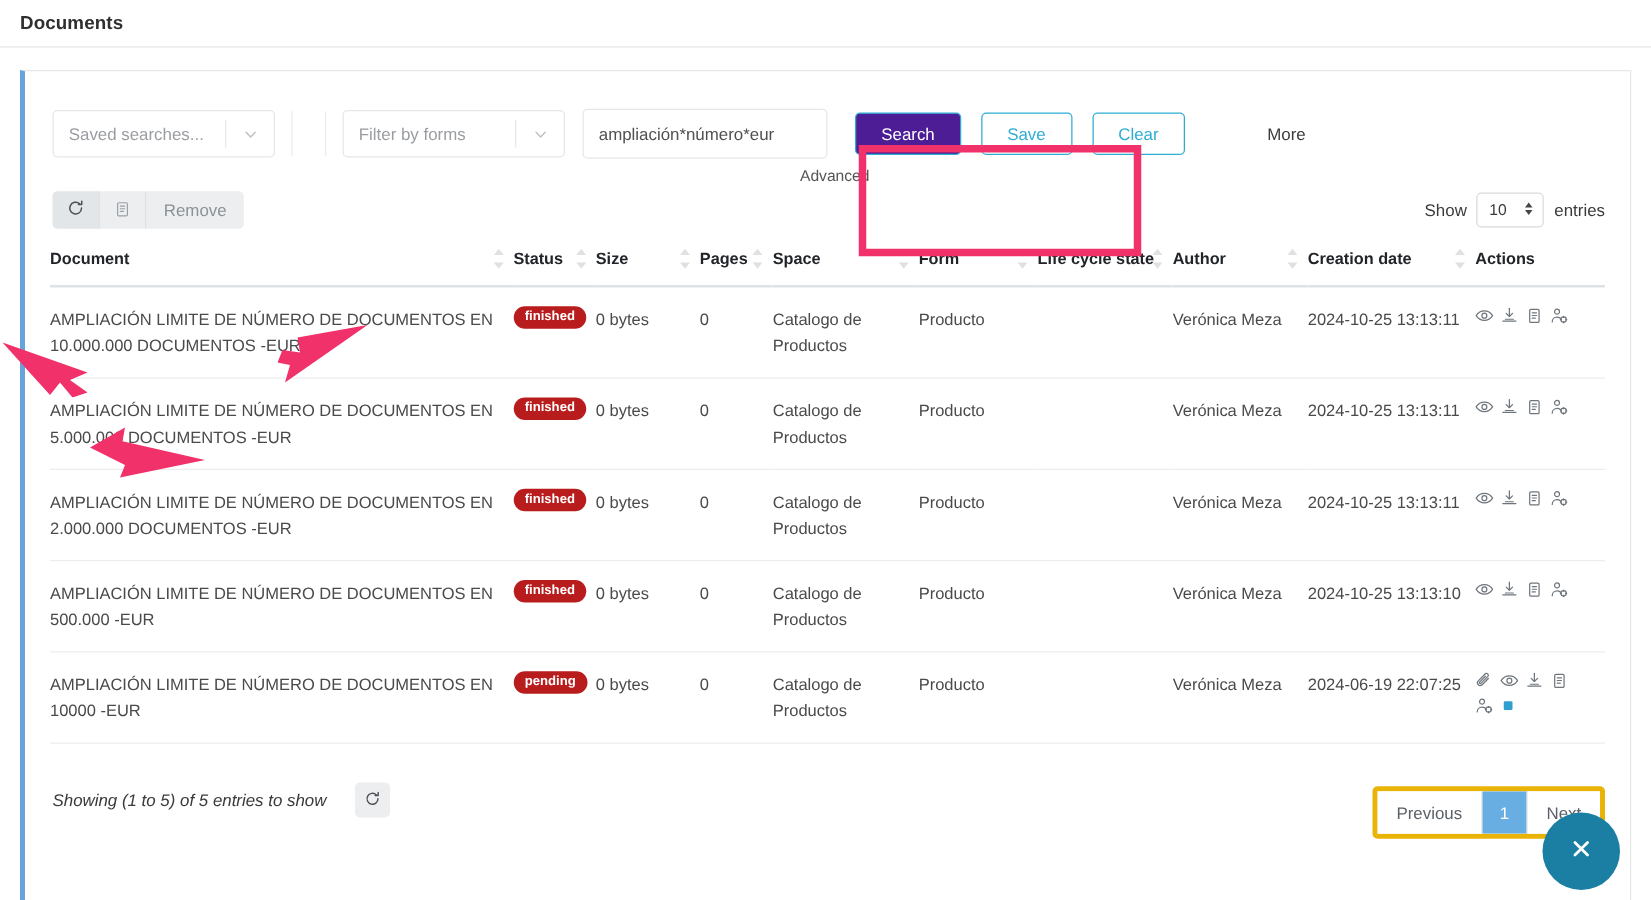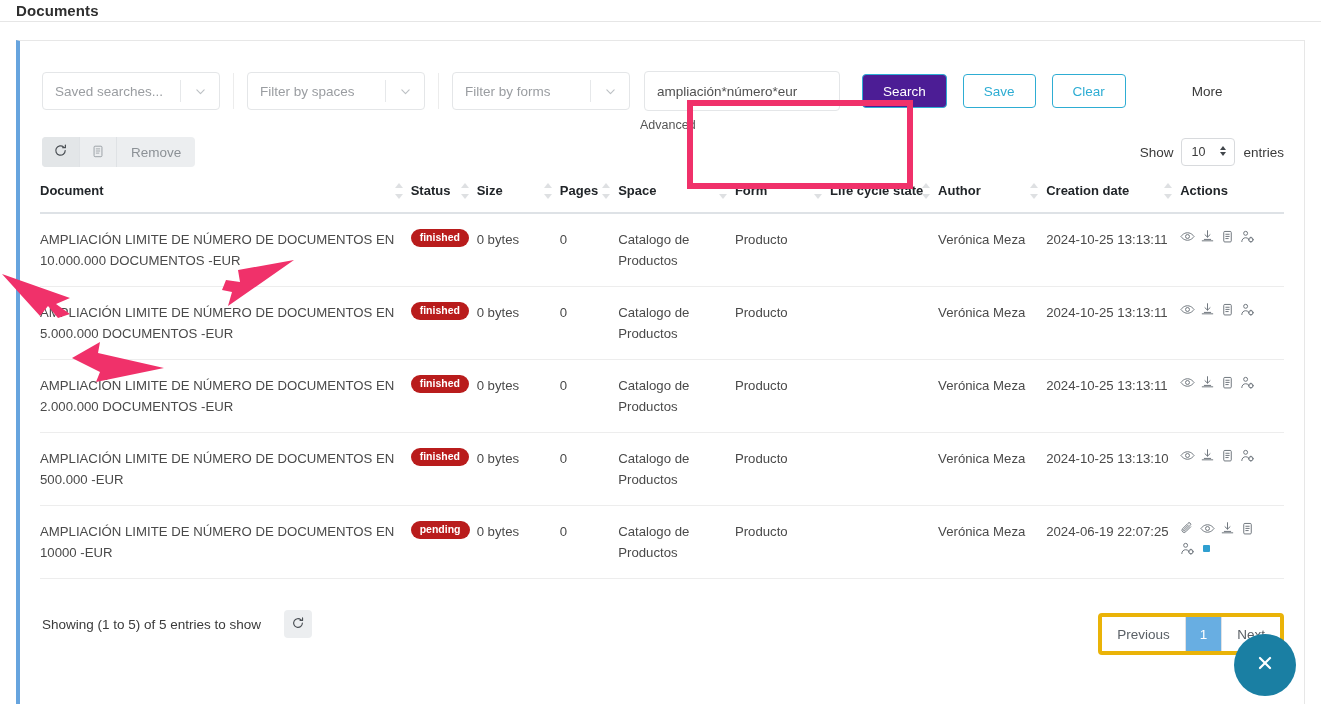--- a/index.html
+++ b/index.html
@@ -7,21 +7,21 @@
     margin: 0; padding: 0;
     width: 1321px; height: 720px;
     overflow: hidden;
     background: #ffffff;
     font-family: "Liberation Sans", sans-serif;
     color: #2b2b2b;
   }
 
   
   .page-header {
-    height: 22px;
+    height: 38px;
     display: flex;
     align-items: center;
     padding-left: 16px;
     border-bottom: 1px solid #e6e6e6;
   }
   .page-title {
     font-size: 15px;
     font-weight: bold;
     color: #2f2f2f;
     letter-spacing: .1px;
@@ -276,20 +276,21 @@
     align-items: center;
     justify-content: space-between;
     padding: 14px 20px 0 22px;
   }
   .showing-text {
     font-size: 13.5px;
     color: #3a3a3a;
     display: flex;
     align-items: center;
     gap: 23px;
+    font-style: italic;
   }
   .refresh-sq {
     width: 28px; height: 28px;
     background: #eceef0;
     border-radius: 4px;
     display: flex; align-items: center; justify-content: center;
     cursor: pointer;
   }
   .pagination {
     display: flex;
@@ -344,29 +345,20 @@
         <span class="sel-div"></span>
         <span class="sel-caret">
           <svg class="caret-svg" width="13" height="13" viewBox="0 0 16 16">
               <path d="M3.5 6 L8 10.5 L12.5 6" fill="none" stroke="#bcc0c4" stroke-width="1.4" stroke-linecap="round" stroke-linejoin="round"></path>
             </svg>
         </span>
       </div>
 
       <span class="bar-sep"></span>
 
-      <div class="select-box">
-        <span class="sel-label">Filter by spaces</span>
-        <span class="sel-div"></span>
-        <span class="sel-caret">
-          <svg class="caret-svg" width="13" height="13" viewBox="0 0 16 16">
-              <path d="M3.5 6 L8 10.5 L12.5 6" fill="none" stroke="#bcc0c4" stroke-width="1.4" stroke-linecap="round" stroke-linejoin="round"></path>
-            </svg>
-        </span>
-      </div>
 
       <span class="bar-sep"></span>
 
       <div class="select-box">
         <span class="sel-label">Filter by forms</span>
         <span class="sel-div"></span>
         <span class="sel-caret">
           <svg class="caret-svg" width="13" height="13" viewBox="0 0 16 16">
               <path d="M3.5 6 L8 10.5 L12.5 6" fill="none" stroke="#bcc0c4" stroke-width="1.4" stroke-linecap="round" stroke-linejoin="round"></path>
             </svg>

